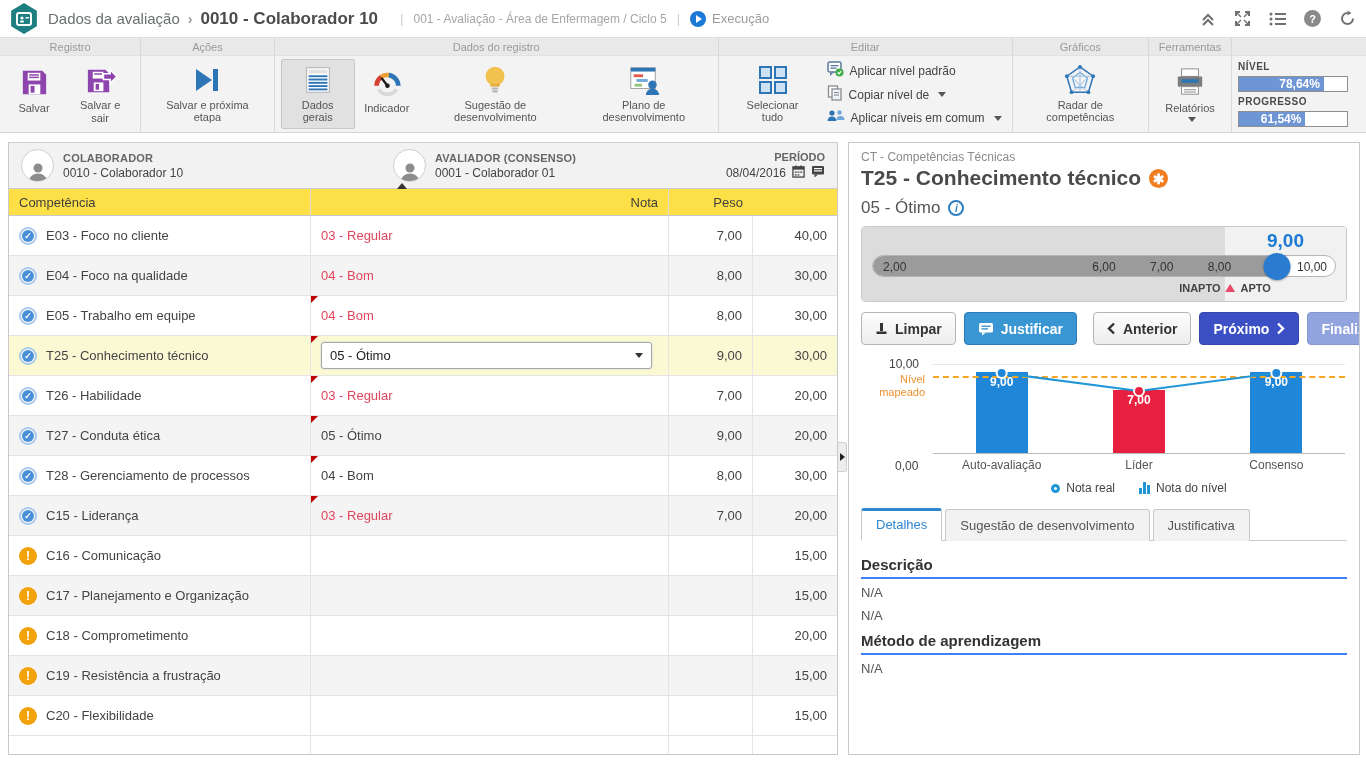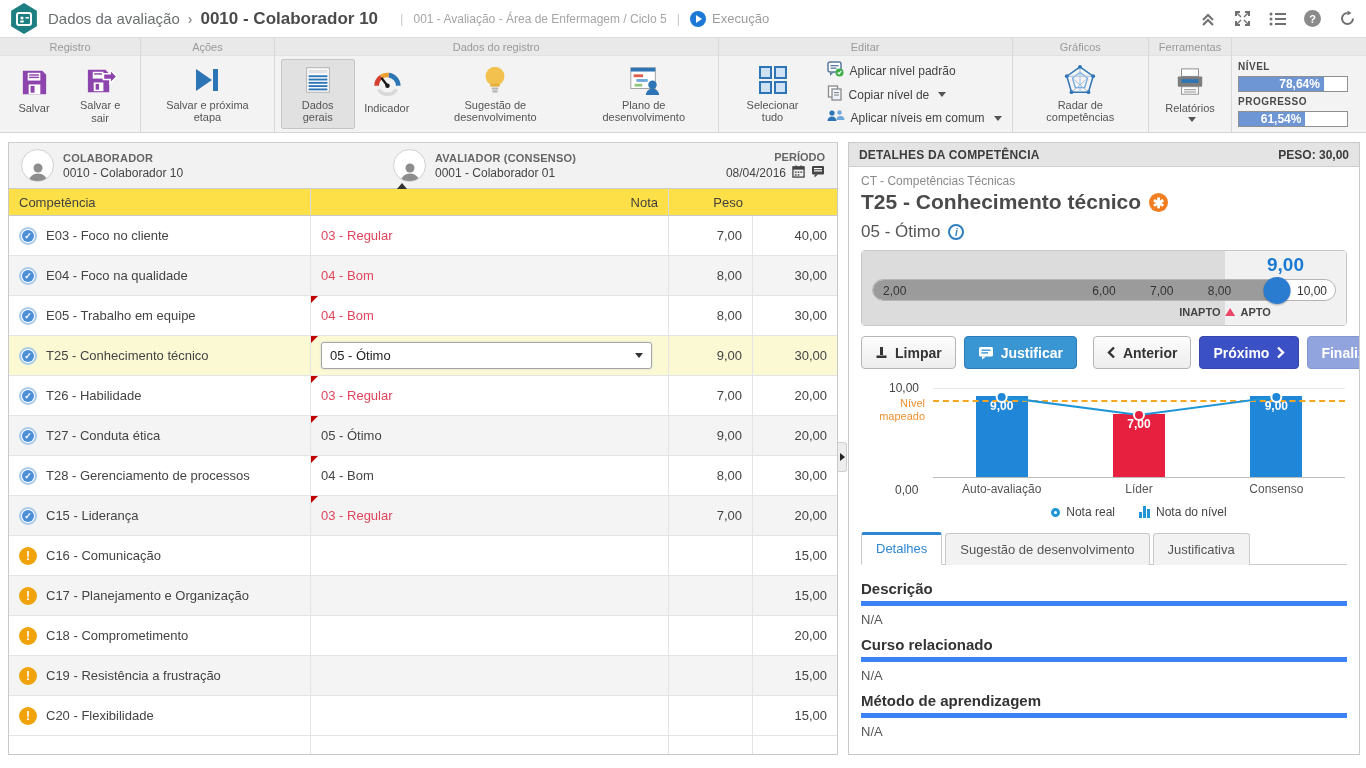--- a/index.html
+++ b/index.html
@@ -130,21 +130,21 @@
   .litem { display:flex; align-items:center; gap:6px; }
   .ring { width:9px; height:9px; border:3px solid #2196d6; border-radius:50%; background:#fff; }
   .barsico { display:flex; align-items:flex-end; gap:1px; height:12px; }
   .barsico i { width:3px; background:#2196d6; display:block; }
 
   
   .tabs { display:flex; align-items:flex-end; border-bottom:1px solid #c9c9c9; margin-top:2px; }
   .tab { font-size:13px; padding:8px 14px; border:1px solid #c9c9c9; border-bottom:none; background:#f2f2f2; color:#555; margin-right:3px; border-radius:3px 3px 0 0; cursor:pointer; position:relative; top:1px; }
   .tab.active { background:#fff; color:#2f86d1; border-top:3px solid #2f86d1; padding-top:6px; border-bottom:1px solid #fff; }
   .fields { padding-top:8px; overflow:hidden; }
-  .fld-l { font-size:15px; font-weight:bold; color:#333; border-bottom:5px solid #3b82f6; padding-bottom:4px; margin-top:7px; }
+  .fld-l { font-size:15px; font-weight:bold; color:#333; border-bottom:2px solid #3b82f6; padding-bottom:4px; margin-top:7px; }
   .fld-v { font-size:13px; color:#555; padding:6px 0 2px 0; }
 </style>
 </head>
 <body>
 
 <header class="topbar">
   <div class="hex">
     <svg width="16" height="14" viewBox="0 0 16 14">
         <rect x="1" y="1" width="14" height="12" rx="2" fill="none" stroke="#fff" stroke-width="2"></rect>
         <circle cx="6" cy="6" r="1.6" fill="#fff"></circle>
@@ -652,24 +652,20 @@
       </div>
   </section>
 
   <div class="splitter">
     <div class="split-tab">
         <i></i>
       </div>
   </div>
 
   <section class="right-panel">
-    <div class="dhead">
-      <span class="t">DETALHES DA COMPETÊNCIA</span>
-      <span class="p">PESO: 30,00</span>
-    </div>
     <div class="dbody">
       <div class="cat">CT - Competências Técnicas</div>
       <div class="dtitle">
         <span>T25 - Conhecimento técnico</span>
         <span class="ast">✱</span>
       </div>
       <div class="dlevel">
         <span>05 - Ótimo</span>
         <span class="info-i">i</span>
       </div>
@@ -775,20 +771,19 @@
       </div>
 
       <div class="tabs" id="tabs">
           <div class="tab active">Detalhes</div>
           <div class="tab">Sugestão de desenvolvimento</div>
           <div class="tab">Justificativa</div>
         </div>
       <div class="fields" id="fields">
           <div class="fld-l">Descrição</div>
           <div class="fld-v">N/A</div>
-          <div class="fld-l">Curso relacionado</div>
           <div class="fld-v">N/A</div>
           <div class="fld-l">Método de aprendizagem</div>
           <div class="fld-v">N/A</div>
         </div>
     </div>
   </section>
 </div>
 
 </body></html>

